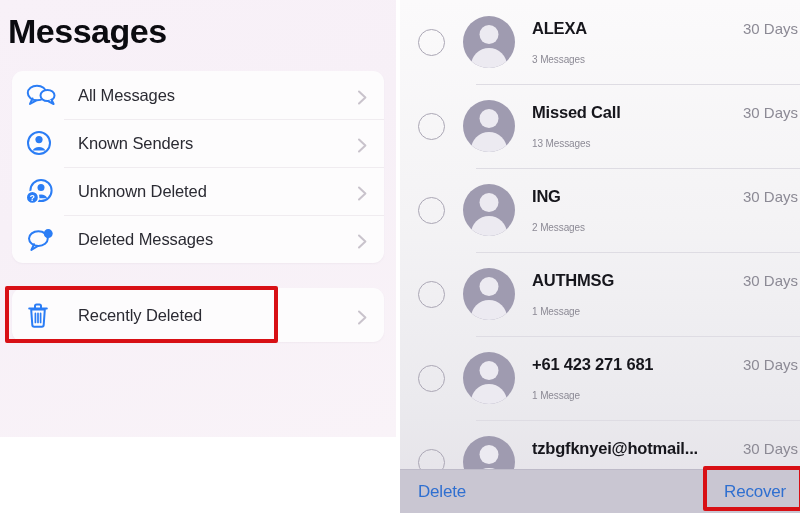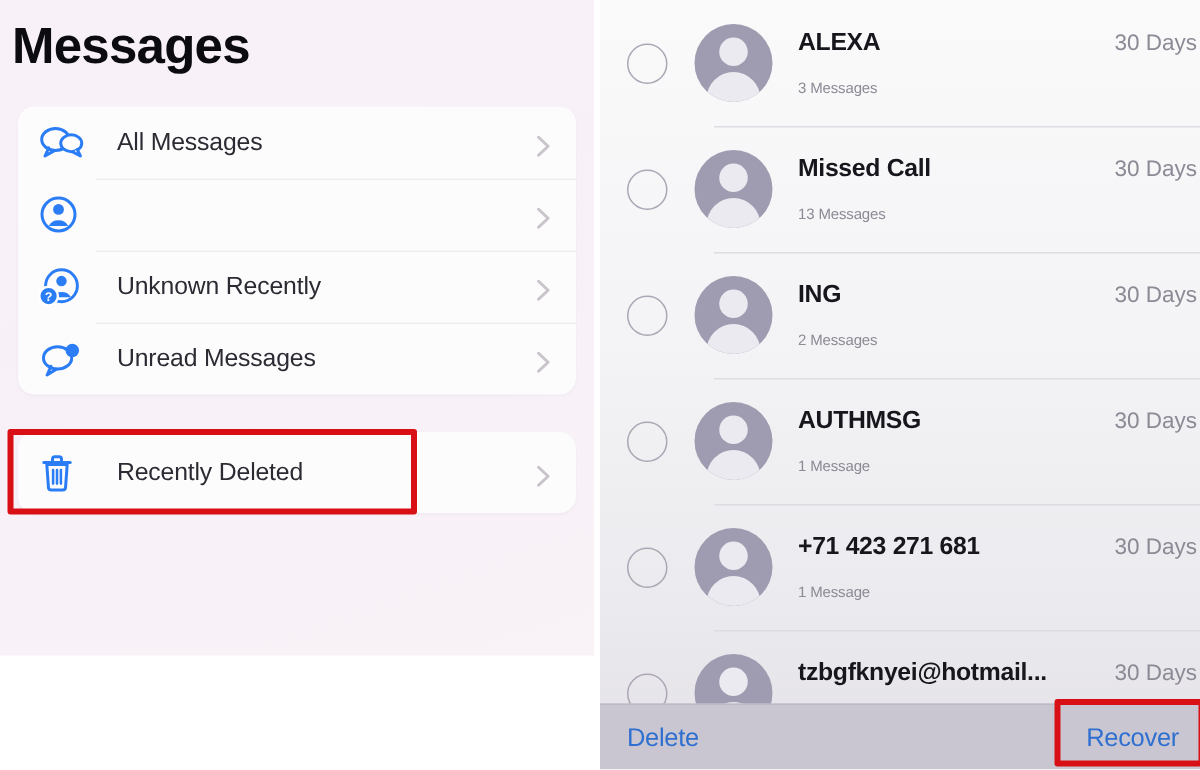--- a/index.html
+++ b/index.html
@@ -218,54 +218,55 @@
       </div>
 
       <div class="row">
         <span class="row-icon">
           <svg width="26" height="26" viewBox="0 0 26 26">
             <circle cx="13" cy="13" r="11" fill="none" stroke="#2b7df5" stroke-width="2"></circle>
             <circle cx="13" cy="9.6" r="3.6" fill="#2b7df5"></circle>
             <path d="M6.6 20.6 a6.8 5.6 0 0 1 12.8 0" fill="#2b7df5"></path>
           </svg>
         </span>
+        <span class="row-label">Known Senders</span>
         <span class="chevron">
           <svg width="11" height="16" viewBox="0 0 11 16">
               <path d="M2 2 L8.4 8 L2 14" fill="none" stroke="#c9c3cc" stroke-width="2" stroke-linecap="round" stroke-linejoin="round"></path>
             </svg>
         </span>
       </div>
 
       <div class="row">
         <span class="row-icon">
           <svg width="28" height="27" viewBox="0 0 28 27">
             <circle cx="15" cy="12.5" r="10.6" fill="none" stroke="#2b7df5" stroke-width="2"></circle>
             <circle cx="15" cy="9.4" r="3.5" fill="#2b7df5"></circle>
             <path d="M8.8 20.2 a6.6 5.5 0 0 1 12.4 0" fill="#2b7df5"></path>
             <circle cx="6.4" cy="19.4" r="6.2" fill="#2b7df5" stroke="#ffffff" stroke-width="1.6"></circle>
             <text x="6.4" y="22.6" font-size="8.4" font-family="Liberation Sans, sans-serif" font-weight="bold" fill="#ffffff" text-anchor="middle">?</text>
           </svg>
         </span>
-        <span class="row-label">Unknown Recently</span>
+        <span class="row-label">Unknown Deleted</span>
         <span class="chevron">
           <svg width="11" height="16" viewBox="0 0 11 16">
               <path d="M2 2 L8.4 8 L2 14" fill="none" stroke="#c9c3cc" stroke-width="2" stroke-linecap="round" stroke-linejoin="round"></path>
             </svg>
         </span>
       </div>
 
       <div class="row">
         <span class="row-icon">
           <svg width="28" height="25" viewBox="0 0 28 25">
             <ellipse cx="12.4" cy="11.6" rx="9.4" ry="7.4" fill="none" stroke="#2b7df5" stroke-width="2"></ellipse>
             <path d="M8 17.2 L5.4 23 L11.6 19.2" fill="none" stroke="#2b7df5" stroke-width="2" stroke-linejoin="round" stroke-linecap="round"></path>
             <circle cx="22.2" cy="6.6" r="4.5" fill="#2b7df5"></circle>
           </svg>
         </span>
-        <span class="row-label">Unread Messages</span>
+        <span class="row-label">Deleted Messages</span>
         <span class="chevron">
           <svg width="11" height="16" viewBox="0 0 11 16">
               <path d="M2 2 L8.4 8 L2 14" fill="none" stroke="#c9c3cc" stroke-width="2" stroke-linecap="round" stroke-linejoin="round"></path>
             </svg>
         </span>
       </div>
 
     </div>
 
     <div class="card card-deleted">
@@ -356,21 +357,21 @@
     </div>
 
     <div class="msg-row">
       <span class="check"></span>
       <span class="avatar">
           <span class="head"></span>
           <span class="body"></span>
         </span>
       <span class="msg-texts">
         <span class="msg-line1">
-          <span class="msg-title">+71 423 271 681</span>
+          <span class="msg-title">+61 423 271 681</span>
           <span class="msg-days">30 Days</span>
         </span>
         <span class="msg-sub">1 Message</span>
       </span>
     </div>
 
     <div class="msg-row">
       <span class="check"></span>
       <span class="avatar">
           <span class="head"></span>

